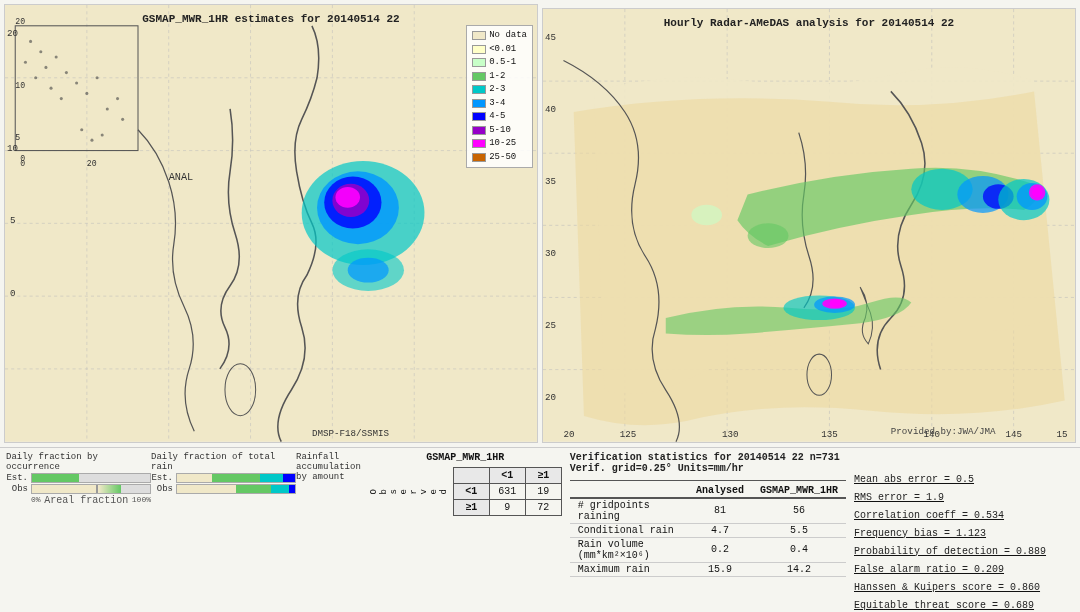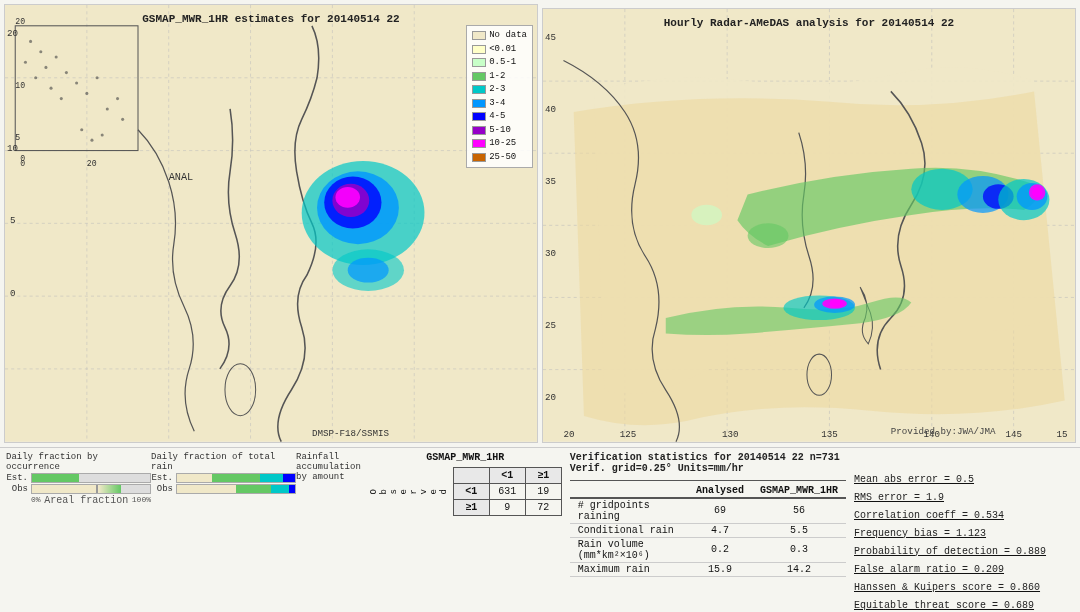--- a/index.html
+++ b/index.html
@@ -521,32 +521,32 @@
       <div style="border-top: 1px solid #555; margin-bottom:3px;"></div>
       <table class="verif-table">
         <tbody>
             <tr>
           <td class="col-header"></td>
           <td class="col-header">Analysed</td>
           <td class="col-header">GSMAP_MWR_1HR</td>
         </tr>
         <tr>
           <td># gridpoints raining</td>
-          <td style="text-align:center;">69</td>
+          <td style="text-align:center;">81</td>
           <td style="text-align:center;">56</td>
         </tr>
         <tr>
           <td>Conditional rain</td>
           <td style="text-align:center;">4.7</td>
           <td style="text-align:center;">5.5</td>
         </tr>
         <tr>
           <td>Rain volume (mm*km²×10⁶)</td>
           <td style="text-align:center;">0.2</td>
-          <td style="text-align:center;">0.3</td>
+          <td style="text-align:center;">0.4</td>
         </tr>
         <tr>
           <td>Maximum rain</td>
           <td style="text-align:center;">15.9</td>
           <td style="text-align:center;">14.2</td>
         </tr>
       </tbody>
         </table>
     </div>
 

